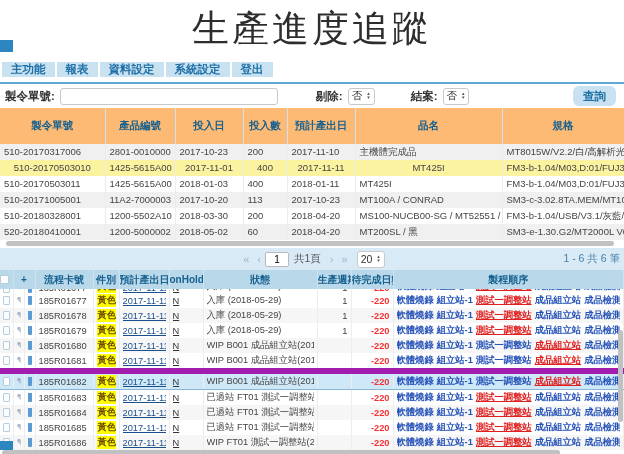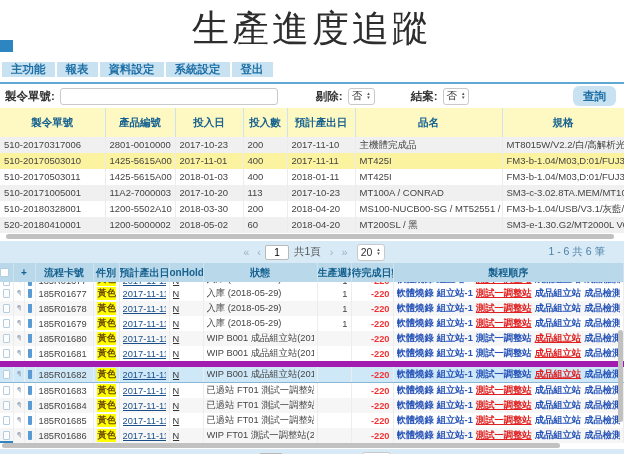--- a/index.html
+++ b/index.html
@@ -27,44 +27,44 @@
   .gap1 { margin-left:38px; } .gap2 { margin-left:36px;text-align:center; }
   .mini-select { display:inline-flex; align-items:center; border:1px solid #c9c9c9; border-radius:3px;
     height:17px; padding:0 3px; background:#fff; font-size:10.5px; color:#333; margin-left:5px; cursor:pointer; }
   .stepper { display:inline-flex; flex-direction:column; font-size:4.5px; line-height:4px; color:#555; margin-left:4px; }
   .query-btn { margin-left:auto; margin-right:3px; background:#c9e2f2; color:#1d6fa5; font-size:11.5px;
     font-weight:bold; height:20px; padding:0 10px; border:none; border-radius:6px; cursor:pointer; }
 
   table { border-collapse:collapse; table-layout:fixed; width:624px; }
 
   
-  .t1 th { background:#fef9c3; color:#16618f; font-weight:bold; height:29px; font-size:10.5px;
+  .t1 th { background:#fdba74; color:#16618f; font-weight:bold; height:36px; font-size:10.5px;
     border-right:1px solid #cde3f1; white-space:nowrap; overflow:hidden; }
   .t1 td { height:16px; line-height:16px; padding:0 4px; font-size:9.5px; color:#444;
     white-space:nowrap; overflow:hidden; border-right:1px solid #ececec; }
   .t1 tr.shade td { background:#f0f0f0; }
-  .t1 tr.hl td { background:#fcf3a0; }
+  .t1 tr.hl td { background:#fcf3a0;text-align:center; }
 
   
   .hscroll { height:8px; position:relative; background:#fff; }
   .hthumb { position:absolute; top:1px; height:5px; background:#c1c1c1; border-radius:3px; }
   .hthumb.t1t { left:6px; width:608px; }
   .hscroll.b { height:6px; }
   .hthumb.t2t { left:2px; width:558px; top:0; }
   .vthumb { position:absolute; right:1px; top:330px; width:5px; height:92px; background:#c1c1c1; border-radius:3px; }
 
   
   .pagebar { height:22px; background:#d8eaf6; display:flex; align-items:center; position:relative;
     font-size:10.5px; color:#777; }
   .pager { margin:0 auto; display:flex; align-items:center; }
   .pg-arrow { color:#9ab5c8; margin:0 4px; font-size:11px; cursor:pointer; }
   .pg-input { width:24px; height:15px; border:1px solid #b9b9b9; border-radius:2px; text-align:center;
     font-size:10px; background:#fff; }
   .pg-total { margin:0 5px; color:#555; white-space:nowrap; }
-  .pg-range { position:absolute; right:19px; color:#4a7fa6; white-space:nowrap; }
+  .pg-range { position:absolute; right:4px; color:#4a7fa6; white-space:nowrap; }
 
   
   .t2 th { background:#b9d8ea; color:#16618f; font-weight:bold; height:19px; font-size:10px;
     border-right:1px solid #cde3f1; white-space:nowrap; overflow:hidden; }
   .t2 td { padding:0 3px; border-right:1px solid #ededed; }
   .t2 tr.stripe td { background:#f6f6f6; }
   .t2 tr.sel td { background:#cfe8f8; border-top:6px solid #a21caf; border-bottom:1px solid #8ab6d6; }
   .cw { height:15px; display:flex; align-items:center; overflow:hidden; white-space:nowrap;
     font-size:9.3px; color:#444; }
   .clip .cw { height:4px; align-items:flex-end; }

